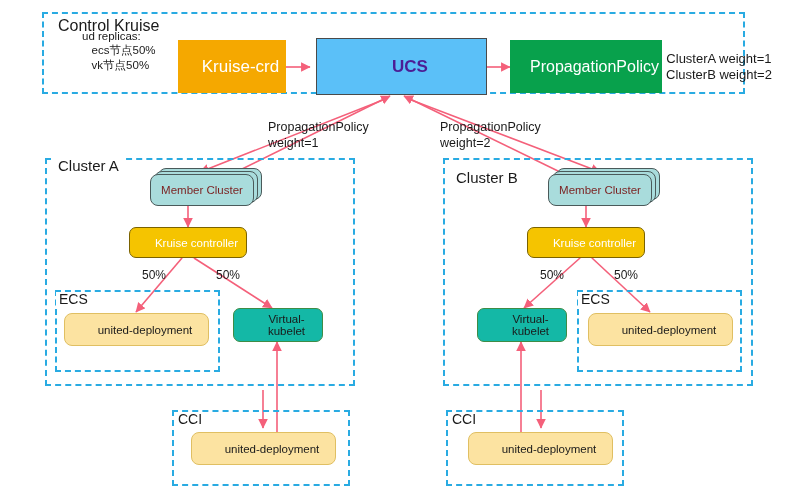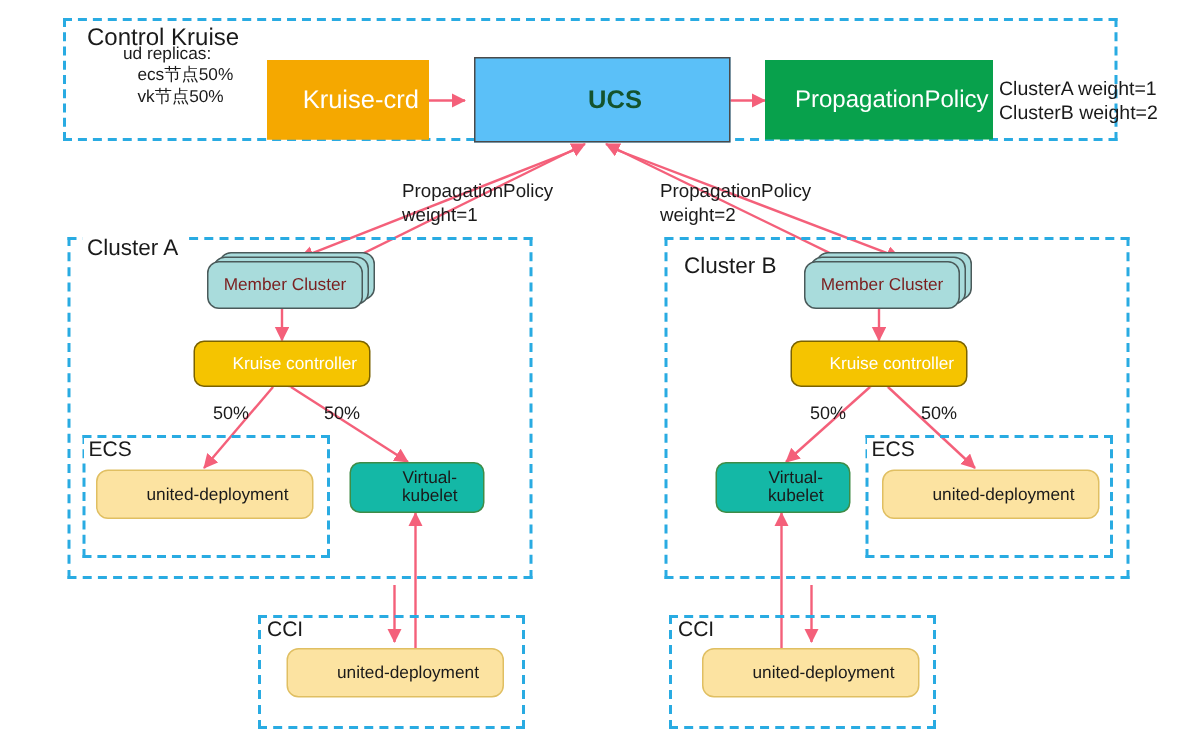--- a/index.html
+++ b/index.html
@@ -6,33 +6,33 @@
   body{width:788px;height:495px;font-family:"Liberation Sans",sans-serif;}
   #canvas{position:relative;width:788px;height:495px;overflow:hidden;background:#fff;}
   svg#wires{position:absolute;left:0;top:0;width:788px;height:495px;pointer-events:none;}
 
   .dashgroup{position:absolute;border:2px dashed #29ABE2;background:transparent;box-sizing:border-box;}
   .grouplabel{position:absolute;font-size:15px;color:#1a1a1a;background:#fff;padding:0 3px;white-space:nowrap;line-height:1;}
 
   .node{position:absolute;box-sizing:border-box;display:flex;align-items:center;justify-content:center;text-align:center;padding-left:17px;}
 
   .n-kruisecrd{background:#F5A800;color:#ffffff;font-size:17px;border:1px solid #F5A800;}
-  .n-ucs{background:#5BC0F8;color:#14532d;font-size:17px;font-weight:bold;border:1.6px solid #4a4a4a;}
+  .n-ucs{background:#5BC0F8;color:#4c1d95;font-size:17px;font-weight:bold;border:1.6px solid #4a4a4a;}
   .n-propagation{background:#08A14C;color:#ffffff;font-size:16px;}
   .n-kruisectl{background:#F5C400;color:#ffffff;font-size:11.5px;border:1.4px solid #7a6200;border-radius:7px;}
   .n-vk{background:#14b8a6;color:#1a1a1a;font-size:11.5px;border:1.4px solid #3f8c46;border-radius:7px;}
   .n-ud{background:#FCE3A1;color:#1a1a1a;font-size:11.5px;border:1.2px solid #e0bf62;border-radius:8px;}
 
-  .stack{position:absolute;}
+  .stack{position:absolute;margin-left:12px;}
   .stack .layer{position:absolute;background:#A9DCDC;border:1.6px solid #4a5a5a;border-radius:8px;box-sizing:border-box;}
   .stack .front{display:flex;align-items:center;justify-content:center;color:#7a1f1f;font-size:11.5px;}
 
   .freetext{position:absolute;color:#1a1a1a;line-height:1.25;white-space:pre;}
   .t-udreplicas{font-size:11.5px;text-align:left;}
-  .t-weights{font-size:13px;}
+  .t-weights{font-size:13px;text-align:center;}
   .t-prop{font-size:12.5px;}
   .t-pct{font-size:12px;}
 </style>
 </head>
 <body>
 
 <div id="canvas">
 
   <svg id="wires" viewBox="0 0 788 495">
     <defs>

